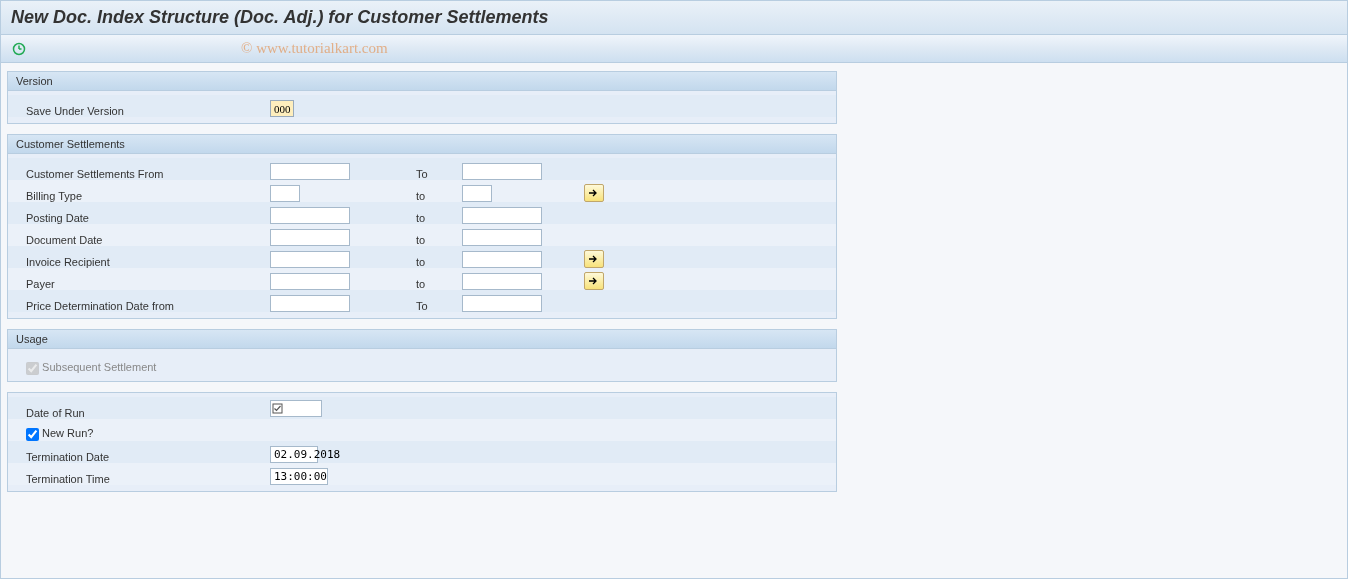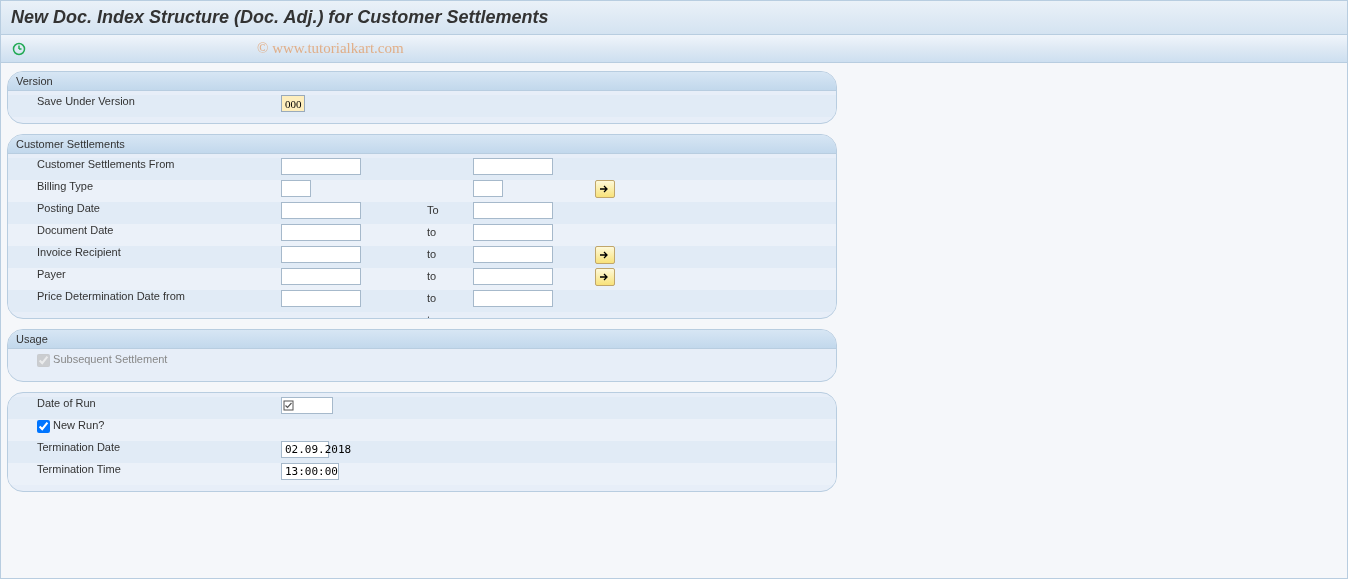--- a/index.html
+++ b/index.html
@@ -35,51 +35,51 @@
       position: relative;
     }
     .exec-btn {
       width: 20px; height: 20px;
       display:flex; align-items:center; justify-content:center;
       border-radius:3px;
       cursor:pointer;
     }
     .watermark {
       position: absolute;
-      left: 256px;
+      left: 240px;
       color: rgba(226,150,90,0.7);
       font-family: Georgia, serif;
       font-size: 15px;
       pointer-events:none;
     }
     .content {
       padding: 8px 6px;
     }
     .group {
       border: 1px solid #b8cde0;
-      border-radius: 16px;
+      border-radius: 0;
       margin-bottom: 10px;
       width: 830px;
       background: #e7eef8;
       overflow:hidden;
     }
     .group-header {
       background: linear-gradient(to bottom, #d7e6f4 0%, #c2d8ec 100%);
       border-bottom: 1px solid #b8cde0;
       padding: 3px 8px;
       color: #333;
     }
     .group-body {
       padding: 4px 0 6px 0;
     }
     .row {
       display: flex;
-      align-items: flex-start;
+      align-items: flex-end;
       height: 22px;
-      padding: 0 19px;
+      padding: 0 8px;
     }
     .row:nth-child(odd) { background: #e1ebf6; }
     .row:nth-child(even) { background: #ebf1f9; }
     .lbl {
       width: 254px;
       padding-left: 10px;
       color: #333;
     }
     .from-cell { width: 146px; }
     .to-cell-lbl { width: 46px; color:#333;margin-top:46px; }

